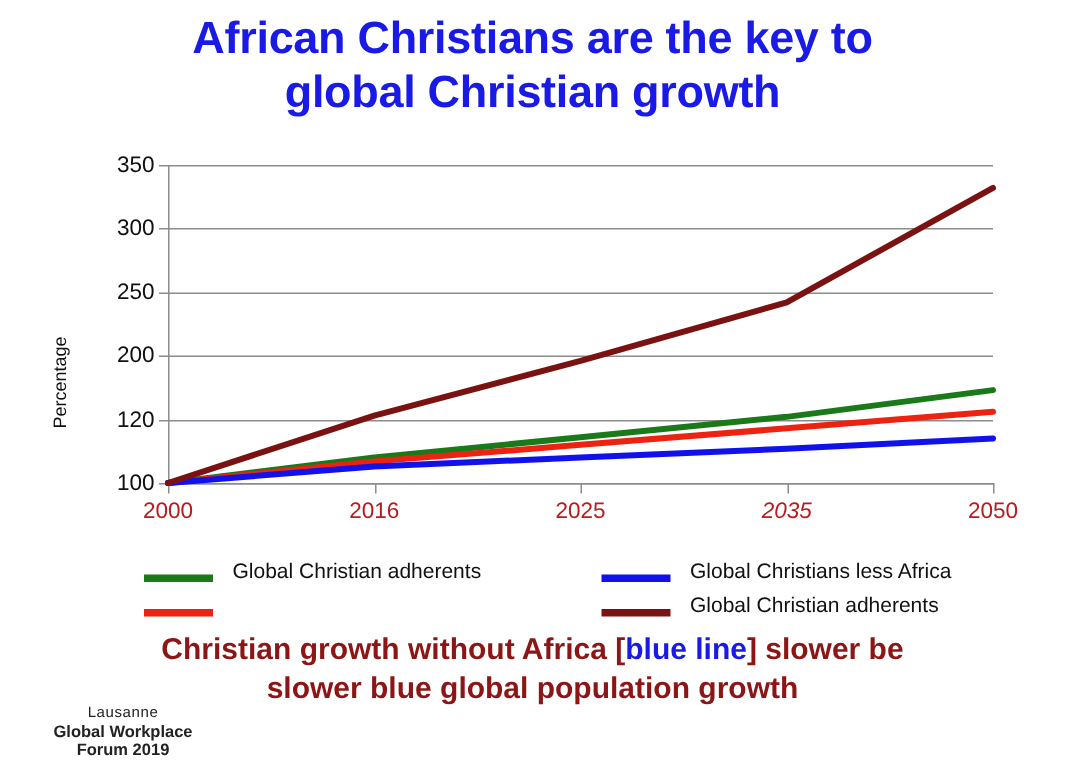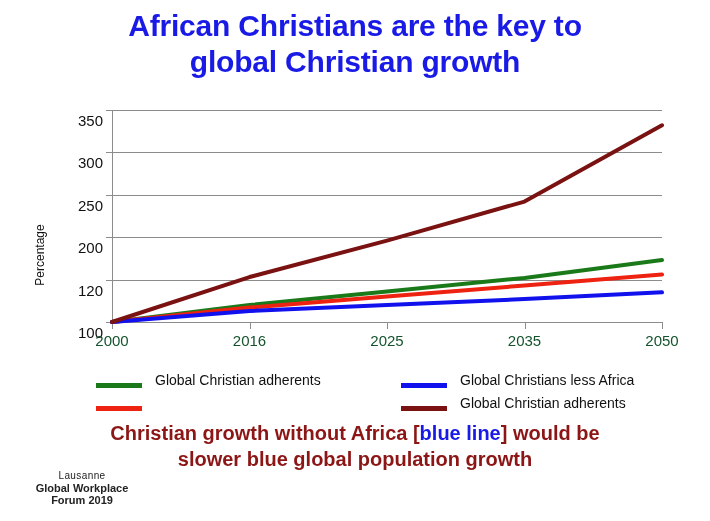--- a/index.html
+++ b/index.html
@@ -80,42 +80,41 @@
     background: #8c8c8c;
   }
   .ytick-label {
     position: absolute;
     right: 100%;
     margin-right: 9px;
     transform: translateY(-50%);
     font-size: 15px;
     color: #111;
     white-space: nowrap;
-    margin-top: 10px;
   }
   .ytick-mark {
     position: absolute;
     right: 100%;
     width: 6px;
     height: 1px;
     background: #8c8c8c;
   }
   .xtick-mark {
     position: absolute;
     top: 212px;
     width: 1px;
     height: 7px;
     background: #8c8c8c;
   }
   .xtick-label {
     position: absolute;
     top: 222px;
     transform: translateX(-50%);
     font-size: 15px;
-    color: #14532d;
+    color: #b91c1c;
     white-space: nowrap;
   }
   #series-svg {
     position: absolute;
     left: 0;
     top: 0;
     width: 550px;
     height: 212px;
     overflow: visible;
   }
@@ -226,21 +225,21 @@
         <div class="ytick-label" style="top: 0px;">350</div>
       </div>
     <div id="xtick-layer">
         <div class="xtick-mark" style="left: 0px;"></div>
         <div class="xtick-label" style="left: 0px;">2000</div>
         <div class="xtick-mark" style="left: 137.5px;"></div>
         <div class="xtick-label" style="left: 137.5px;">2016</div>
         <div class="xtick-mark" style="left: 275px;"></div>
         <div class="xtick-label" style="left: 275px;">2025</div>
         <div class="xtick-mark" style="left: 412.5px;"></div>
-        <div class="xtick-label" style="left: 412.5px;">2035</div>
+        <div class="xtick-label" style="left: 412.5px; font-style: italic;">2035</div>
         <div class="xtick-mark" style="left: 550px;"></div>
         <div class="xtick-label" style="left: 550px;">2050</div>
       </div>
 
     <svg id="series-svg" viewBox="0 0 550 212" preserveAspectRatio="none">
         <polyline points="0,212 137.5,195.04 275,181.472 412.5,167.904 550,150.096" fill="none" stroke="#1a7a1a" stroke-width="4" stroke-linecap="round" stroke-linejoin="round" vector-effect="non-scaling-stroke"></polyline>
         <polyline points="0,212 137.5,197.584 275,186.56 412.5,175.536 550,164.512" fill="none" stroke="#ee2211" stroke-width="4" stroke-linecap="round" stroke-linejoin="round" vector-effect="non-scaling-stroke"></polyline>
         <polyline points="0,212 137.5,200.976 275,195.04 412.5,189.10399999999998 550,182.32" fill="none" stroke="#1111ee" stroke-width="4" stroke-linecap="round" stroke-linejoin="round" vector-effect="non-scaling-stroke"></polyline>
         <polyline points="0,212 137.5,167.056 275,130.59199999999998 412.5,91.58400000000002 550,15.263999999999982" fill="none" stroke="#7a1212" stroke-width="4" stroke-linecap="round" stroke-linejoin="round" vector-effect="non-scaling-stroke"></polyline>
       </svg>
@@ -260,21 +259,21 @@
       <span class="legend-label">Global Christians less Africa</span>
     </div>
     <div class="legend-item lg-col1 lg-row1">
       <span class="legend-swatch" style="background: rgb(122, 18, 18);"></span>
       <span class="legend-label">Global Christian adherents</span>
     </div>
   </div>
 
 <div id="caption">
   <span class="cline">
-    <span>Christian growth without Africa [</span><span class="cap-blue">blue line</span><span>] would be</span>
+    <span>Christian growth without Africa [</span><span class="cap-blue">blue line</span><span>] slower be</span>
   </span>
   <span class="cline">slower blue global population growth</span>
 </div>
 
 <div id="logo">
   <span class="logo-top">Lausanne</span>
   <span class="logo-mid">Global Workplace</span>
   <span class="logo-bot">Forum 2019</span>
 </div>
 

